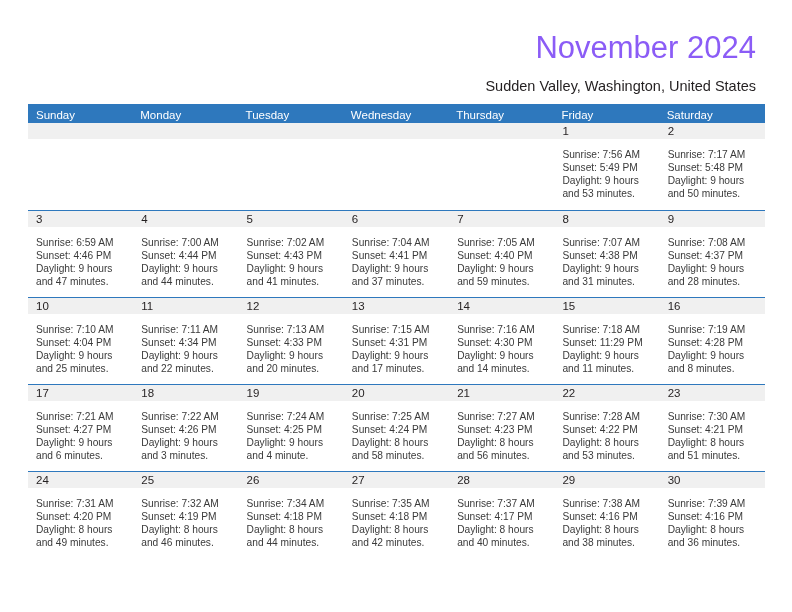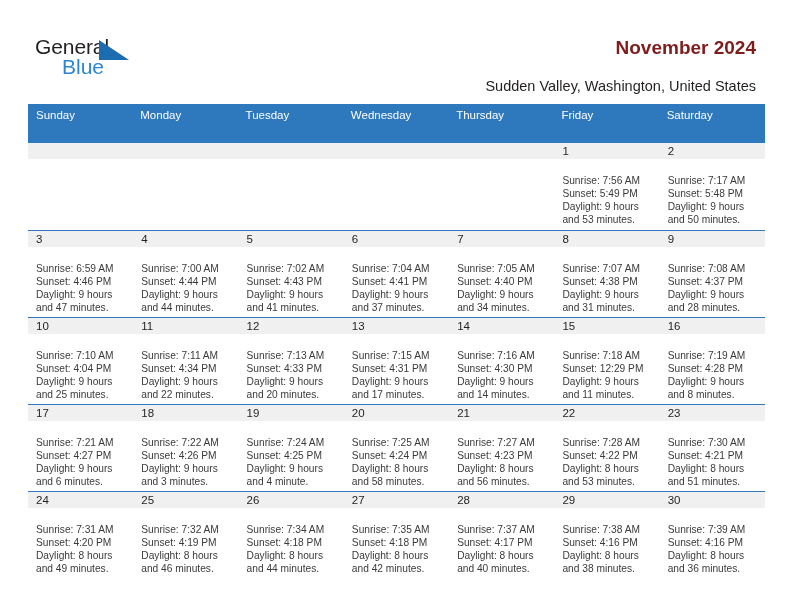--- a/index.html
+++ b/index.html
@@ -62,26 +62,26 @@
     font-size: 21px;
     color: #2b86d4;
     line-height: 22px;
     font-family: "Liberation Sans", sans-serif;
   }
 
   .title {
     position: absolute;
     right: 36px;
     top: 32px;
-    font-size: 19px;
-    color: #7f1d1d;
+    font-size: 31px;
+    color: #8b5cf6;
     text-align: right;
     line-height: 32px;
     white-space: nowrap;
-    font-weight: bold;
+    font-weight: normal;
   }
   .subtitle {
     position: absolute;
     right: 36px;
     top: 77px;
     font-size: 14.5px;
     color: #231f20;
     text-align: right;
     line-height: 18px;
     white-space: nowrap;
@@ -98,21 +98,21 @@
     border-collapse: collapse;
     table-layout: fixed;
     width: 737px;
   }
   table.cal th {
     background: #2e78bd;
     color: #ffffff;
     font-size: 11.5px;
     font-weight: normal;
     text-align: left;
-    padding: 5px 0 22px 7px;
+    padding: 5px 0 2px 7px;
     height: 11px;
     border: none;
   }
   table.cal th:first-child { padding-left: 8px; }
 
   td.daycell {
     vertical-align: top;
     padding: 0;
     border-top: 1.3px solid #2e78bd;
     height: 87px;
@@ -126,39 +126,34 @@
     height: 16px;
     line-height: 16px;
     padding-left: 8px;
     font-size: 11.5px;
     color: #231f20;
   }
   .daynum.empty {
     background: #f0f0f0;
   }
   .info {
-    padding: 15px 6px 0 8px;
+    padding: 9px 6px 0 8px;
     font-size: 10.2px;
     line-height: 13.1px;
     color: #3a3a3a;
   }
   .info div { white-space: nowrap; }
 </style>
 </head>
 <body>
 
 <div class="page">
 
   <div class="header">
 
-    <div class="logo">
-      <span class="logo-general">General</span>
-      <span class="logo-tri"></span>
-      <span class="logo-blue">Blue</span>
-    </div>
 
     <div class="title">November 2024</div>
     <div class="subtitle">Sudden Valley, Washington, United States</div>
   </div>
 
   <div class="calendar">
     <table class="cal">
       <thead>
         <tr>
           <th>Sunday</th>
@@ -242,21 +237,21 @@
                 <div>Daylight: 9 hours</div>
                 <div>and 37 minutes.</div>
               </div>
             </td>
             <td class="daycell">
               <div class="daynum">7</div>
               <div class="info">
                 <div>Sunrise: 7:05 AM</div>
                 <div>Sunset: 4:40 PM</div>
                 <div>Daylight: 9 hours</div>
-                <div>and 34 minutes.</div>
+                <div>and 59 minutes.</div>
               </div>
             </td>
             <td class="daycell">
               <div class="daynum">8</div>
               <div class="info">
                 <div>Sunrise: 7:07 AM</div>
                 <div>Sunset: 4:38 PM</div>
                 <div>Daylight: 9 hours</div>
                 <div>and 31 minutes.</div>
               </div>
@@ -314,21 +309,21 @@
                 <div>Sunrise: 7:16 AM</div>
                 <div>Sunset: 4:30 PM</div>
                 <div>Daylight: 9 hours</div>
                 <div>and 14 minutes.</div>
               </div>
             </td>
             <td class="daycell">
               <div class="daynum">15</div>
               <div class="info">
                 <div>Sunrise: 7:18 AM</div>
-                <div>Sunset: 12:29 PM</div>
+                <div>Sunset: 11:29 PM</div>
                 <div>Daylight: 9 hours</div>
                 <div>and 11 minutes.</div>
               </div>
             </td>
             <td class="daycell">
               <div class="daynum">16</div>
               <div class="info">
                 <div>Sunrise: 7:19 AM</div>
                 <div>Sunset: 4:28 PM</div>
                 <div>Daylight: 9 hours</div>

